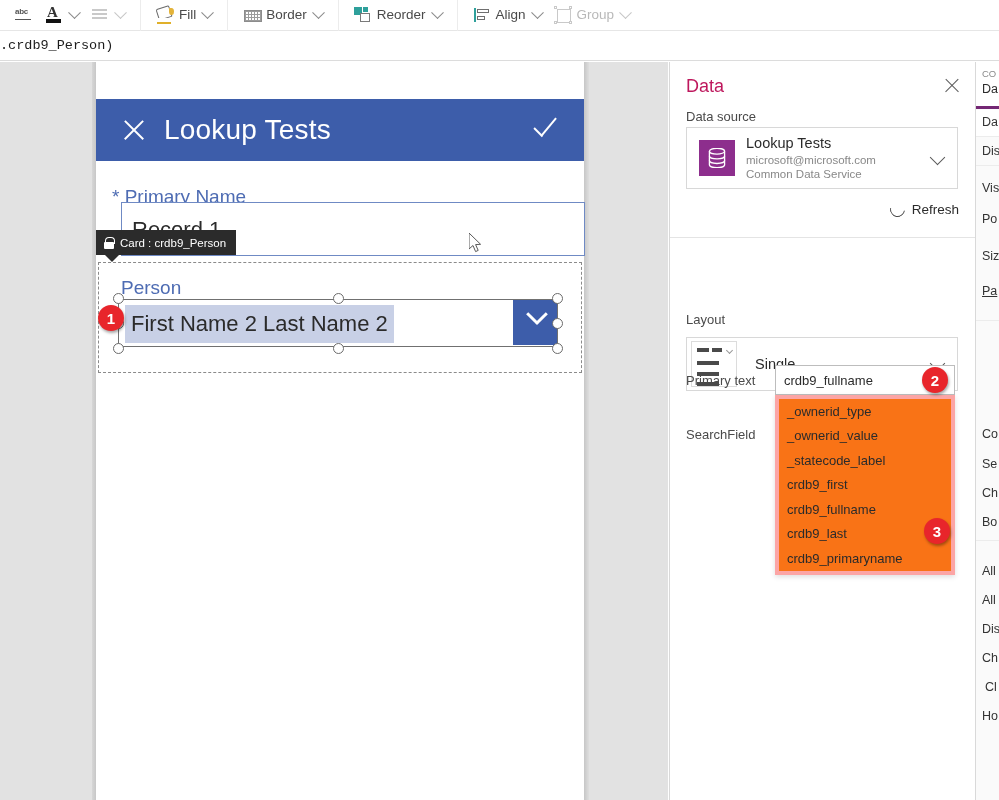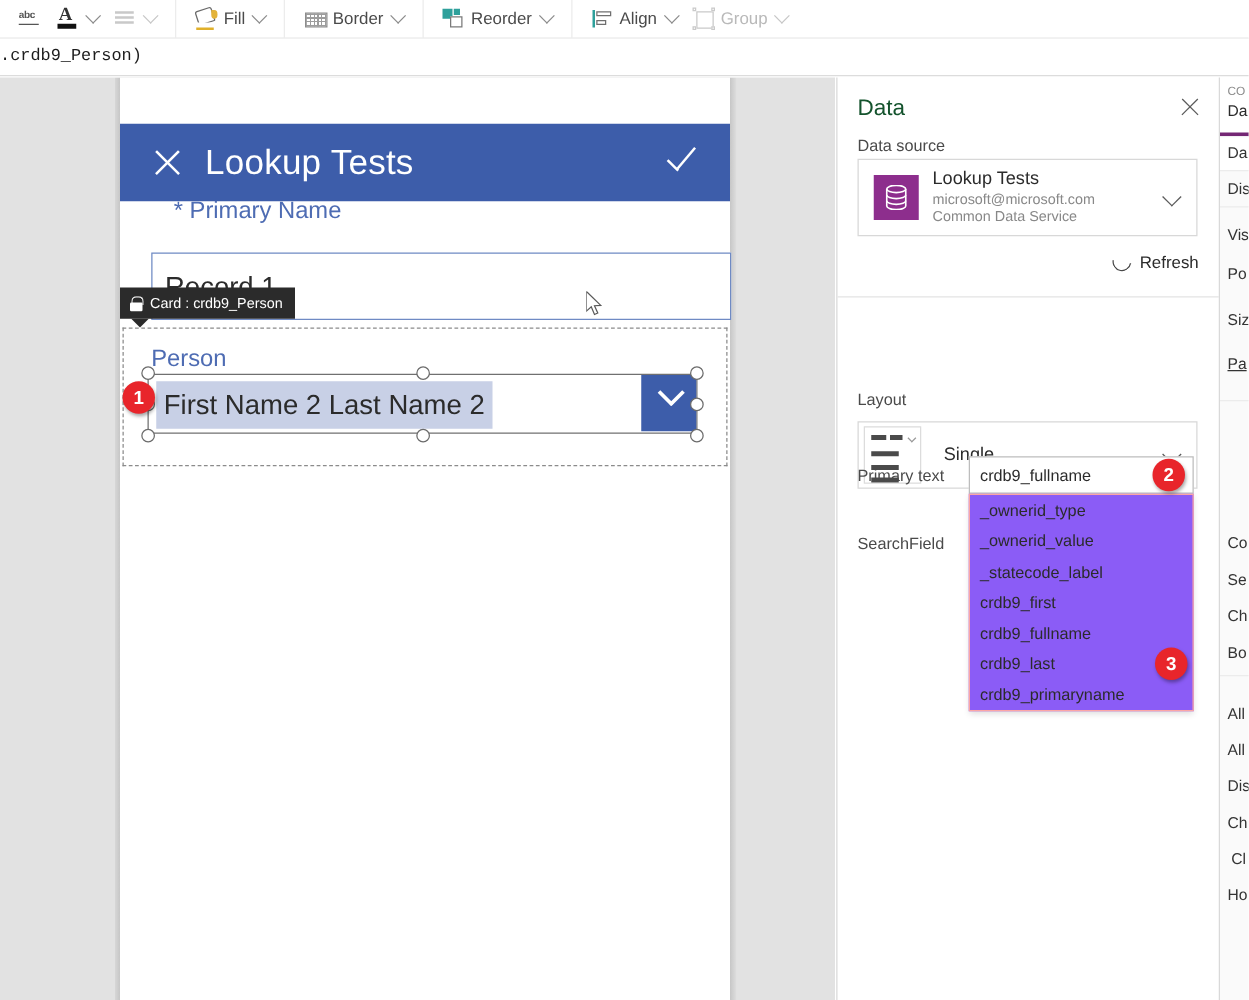--- a/index.html
+++ b/index.html
@@ -196,21 +196,21 @@
   }
   .hdr-check::after{
     content:""; position:absolute; left:10px; top:19px;
     width:22px; height:2.2px; background:#fff; transform:rotate(-50deg);
     transform-origin: left center;
   }
 
   .field-label {
     position: absolute; font-size: 19px; color: #4e6cb3; font-weight: 400;
   }
-  .lbl-primary { left: 16px; top: 96px; margin-left: 27px; }
+  .lbl-primary { left: 16px; top: 124px; }
   .lbl-person  { left: 25px; top: 215px; }
 
   .primary-input {
     position: absolute; left: 25px; top: 140px;
     width: 464px; height: 54px;
     border: 1px solid #6f8ac4; background: #ffffff;
   }
   .primary-input-text {
     position: absolute; left: 10px; top: 14px;
     font-size: 22px; color: #2b2b2b;
@@ -304,21 +304,21 @@
     position: absolute; left: 669px; top: 62px;
     width: 306px; height: 738px;
     background: #ffffff;
     border-left: 1px solid #d9d9d9;
   }
   .dp-head {
     position: absolute; left: 0; top: 0; width: 306px; height: 46px;
   }
   .dp-title {
     position: absolute; left: 16px; top: 14px;
-    font-size: 18px; color: #14532d; font-weight: 400;
+    font-size: 18px; color: #be185d; font-weight: 400;
   }
   .dp-close {
     position: absolute; right: 14px; top: 14px; width: 20px; height: 20px;
     cursor: pointer;
   }
   .dp-close::before, .dp-close::after{
     content:""; position:absolute; left:1px; top:9px; width:18px; height:1.3px; background:#5a5a5a;
   }
   .dp-close::before{transform:rotate(45deg);} .dp-close::after{transform:rotate(-45deg);}
 
@@ -401,22 +401,22 @@
   .prop-input {
     position: absolute; left: 105px;
     width: 180px; height: 30px;
     border: 1px solid #bdbdbd; background: #fff;
     display: flex; align-items: center;
     padding-left: 8px; font-size: 13px; color: #2b2b2b;
   }
   .dropdown-list {
     position: absolute; left: 105px; top: 333px;
     width: 180px;
-    background: #8b5cf6;
-    border: 1px solid #fca5a5;
+    background: #f97316;
+    border: 4px solid #fca5a5;
     box-shadow: 0 2px 5px rgba(0,0,0,0.13);
     z-index: 50;
   }
   .dd-item {
     height: 24.5px; display: flex; align-items: center;
     padding-left: 8px; font-size: 13px; color: #2b2b2b;
     cursor: pointer;
   }
 
   

